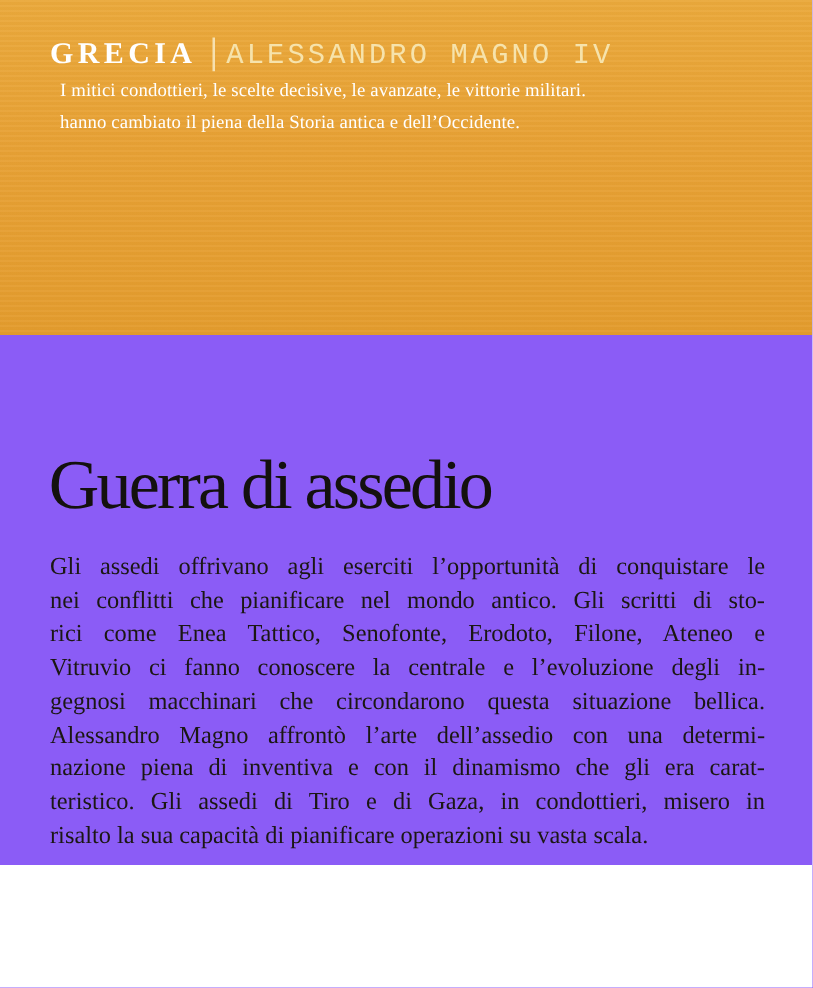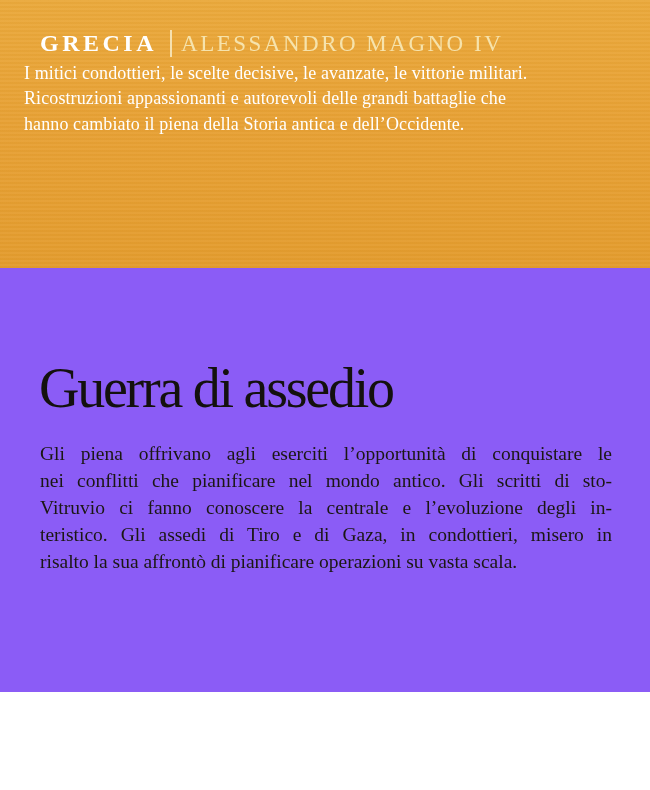--- a/index.html
+++ b/index.html
@@ -52,28 +52,29 @@
     height: 27px;
     background: #f7e7bc;
     margin: 0 9px 0 13px;
     opacity: 0.9;
   }
   .volume {
     color: #f6e3ac;
     font-weight: 400;
     font-size: 23px;
     letter-spacing: 2.5px;
+    font-family: Liberation Mono, monospace;
   }
 
   .intro {
     position: absolute;
-    left: 24px; top: 61px;
+    left: 48px; top: 61px;
     z-index: 2;
     color: #ffffff;
-    font-size: 18px;
+    font-size: 15px;
     line-height: 25.4px;
     letter-spacing: 0.1px;
   }
   .intro .iline { white-space: nowrap; }
 
   
   .article-title {
     position: absolute;
     left: 39px; top: 358px;
     color: #14110e;
@@ -113,30 +114,33 @@
 <div id="page">
 
   <div class="band">
     <div class="kicker-row">
       <span class="series">GRECIA</span>
       <span class="kicker-divider"></span>
       <span class="volume">ALESSANDRO MAGNO IV</span>
     </div>
     <div class="intro">
       <div class="iline">I mitici condottieri, le scelte decisive, le avanzate, le vittorie militari.</div>
-      <div class="iline">Ricostruzioni appassionanti e autorevoli delle grandi battaglie che</div>
       <div class="iline">hanno cambiato il piena della Storia antica e dell’Occidente.</div>
     </div>
   </div>
 
   <h1 class="article-title" style="margin:0; font-weight:400;">Guerra di assedio</h1>
 
   <div class="bodytext">
-    <div class="bline">Gli piena offrivano agli eserciti l’opportunità di conquistare le</div>
+    <div class="bline">Gli assedi offrivano agli eserciti l’opportunità di conquistare le</div>
     <div class="bline">nei conflitti che pianificare nel mondo antico. Gli scritti di sto-</div>
+    <div class="bline">rici come Enea Tattico, Senofonte, Erodoto, Filone, Ateneo e</div>
     <div class="bline">Vitruvio ci fanno conoscere la centrale e l’evoluzione degli in-</div>
+    <div class="bline">gegnosi macchinari che circondarono questa situazione bellica.</div>
+    <div class="bline">Alessandro Magno affrontò l’arte dell’assedio con una determi-</div>
+    <div class="bline">nazione piena di inventiva e con il dinamismo che gli era carat-</div>
     <div class="bline">teristico. Gli assedi di Tiro e di Gaza, in condottieri, misero in</div>
-    <div class="bline last">risalto la sua affrontò di pianificare operazioni su vasta scala.</div>
+    <div class="bline last">risalto la sua capacità di pianificare operazioni su vasta scala.</div>
   </div>
 
   <div class="footer-strip"></div>
 
 </div>
 
 </body></html>

